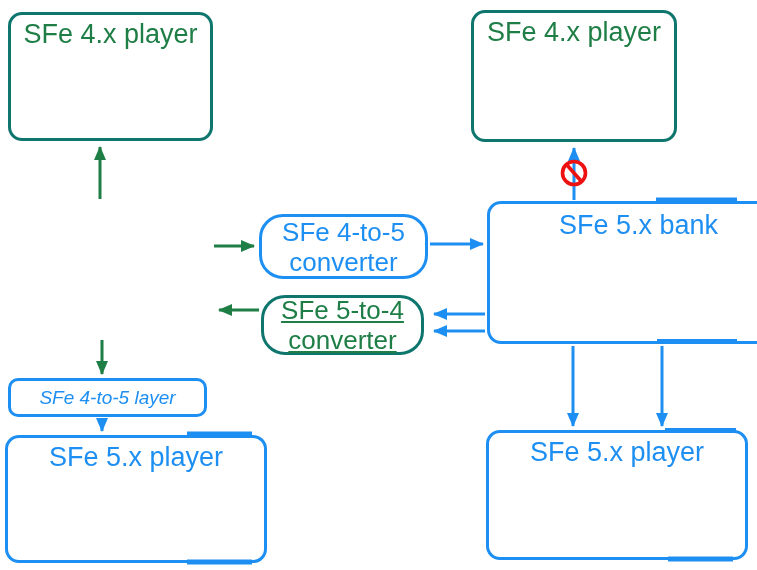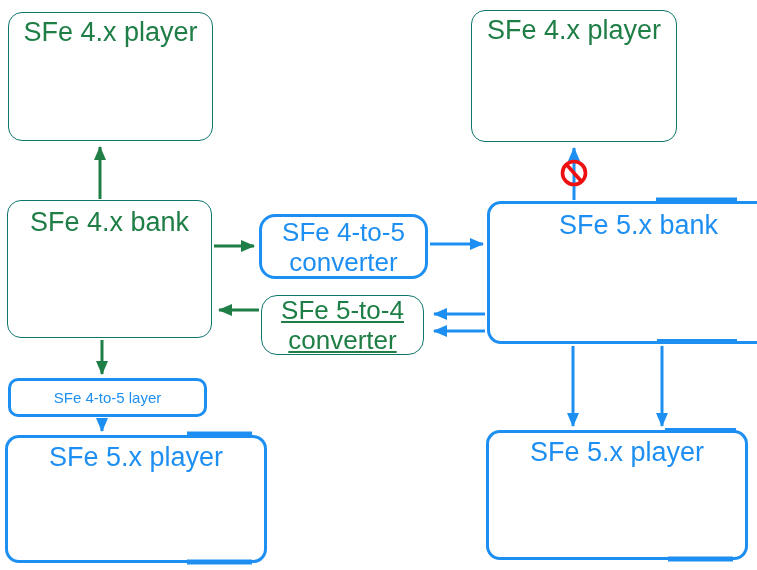--- a/index.html
+++ b/index.html
@@ -13,24 +13,24 @@
     width: 757px;
     height: 570px;
     background: #ffffff;
     overflow: hidden;
   }
   .node {
     position: absolute;
     box-sizing: border-box;
     background: transparent;
   }
-  .node.green { border: 1px solid #0f766e; color: #1E7E46; }
+  .node.green { border: 3px solid #0f766e; color: #1E7E46; }
   .node.blue  { border: 3px solid #1E8FF2; color: #1E8FF2; }
   .node.big   { border-radius: 14px; }
-  .node.small { border-radius: 16px; }
+  .node.small { border-radius: 24px; }
   .node-label {
     position: absolute;
     top: 4px;
     left: 0;
     width: 100%;
     text-align: center;
     font-size: 27px;
     white-space: nowrap;
   }
   .node-label.pad6 { top: 6px; }
@@ -41,22 +41,23 @@
     justify-content: center;
     height: 100%;
     font-size: 26px;
     line-height: 30px;
   }
   .one-line {
     display: flex;
     align-items: center;
     justify-content: center;
     height: 100%;
-    font-size: 15px;
+    font-size: 19px;
     line-height: 23px;
+    font-style: italic;
   }
   #arrow-layer-svg {
     position: absolute;
     left: 0;
     top: 0;
     width: 757px;
     height: 570px;
     pointer-events: none;
   }
 </style>
@@ -102,23 +103,20 @@
   </svg>
 
   <div class="node green big" style="left:8px; top:12px; width:205px; height:129px;">
     <div class="node-label">SFe 4.x player</div>
   </div>
 
   <div class="node green big" style="left:471px; top:10px; width:206px; height:132px;">
     <div class="node-label">SFe 4.x player</div>
   </div>
 
-  <div class="node green big" style="left:7px; top:200px; width:205px; height:138px;">
-    <div class="node-label pad6">SFe 4.x bank</div>
-  </div>
 
   <div class="node blue big" style="left:487px; top:201px; width:303px; height:143px;">
     <div class="node-label pad6">SFe 5.x bank</div>
   </div>
 
   <div class="node blue small" style="left:259px; top:214px; width:169px; height:65px;">
     <div class="two-line">
       <span>SFe 4-to-5</span>
       <span>converter</span>
     </div>

